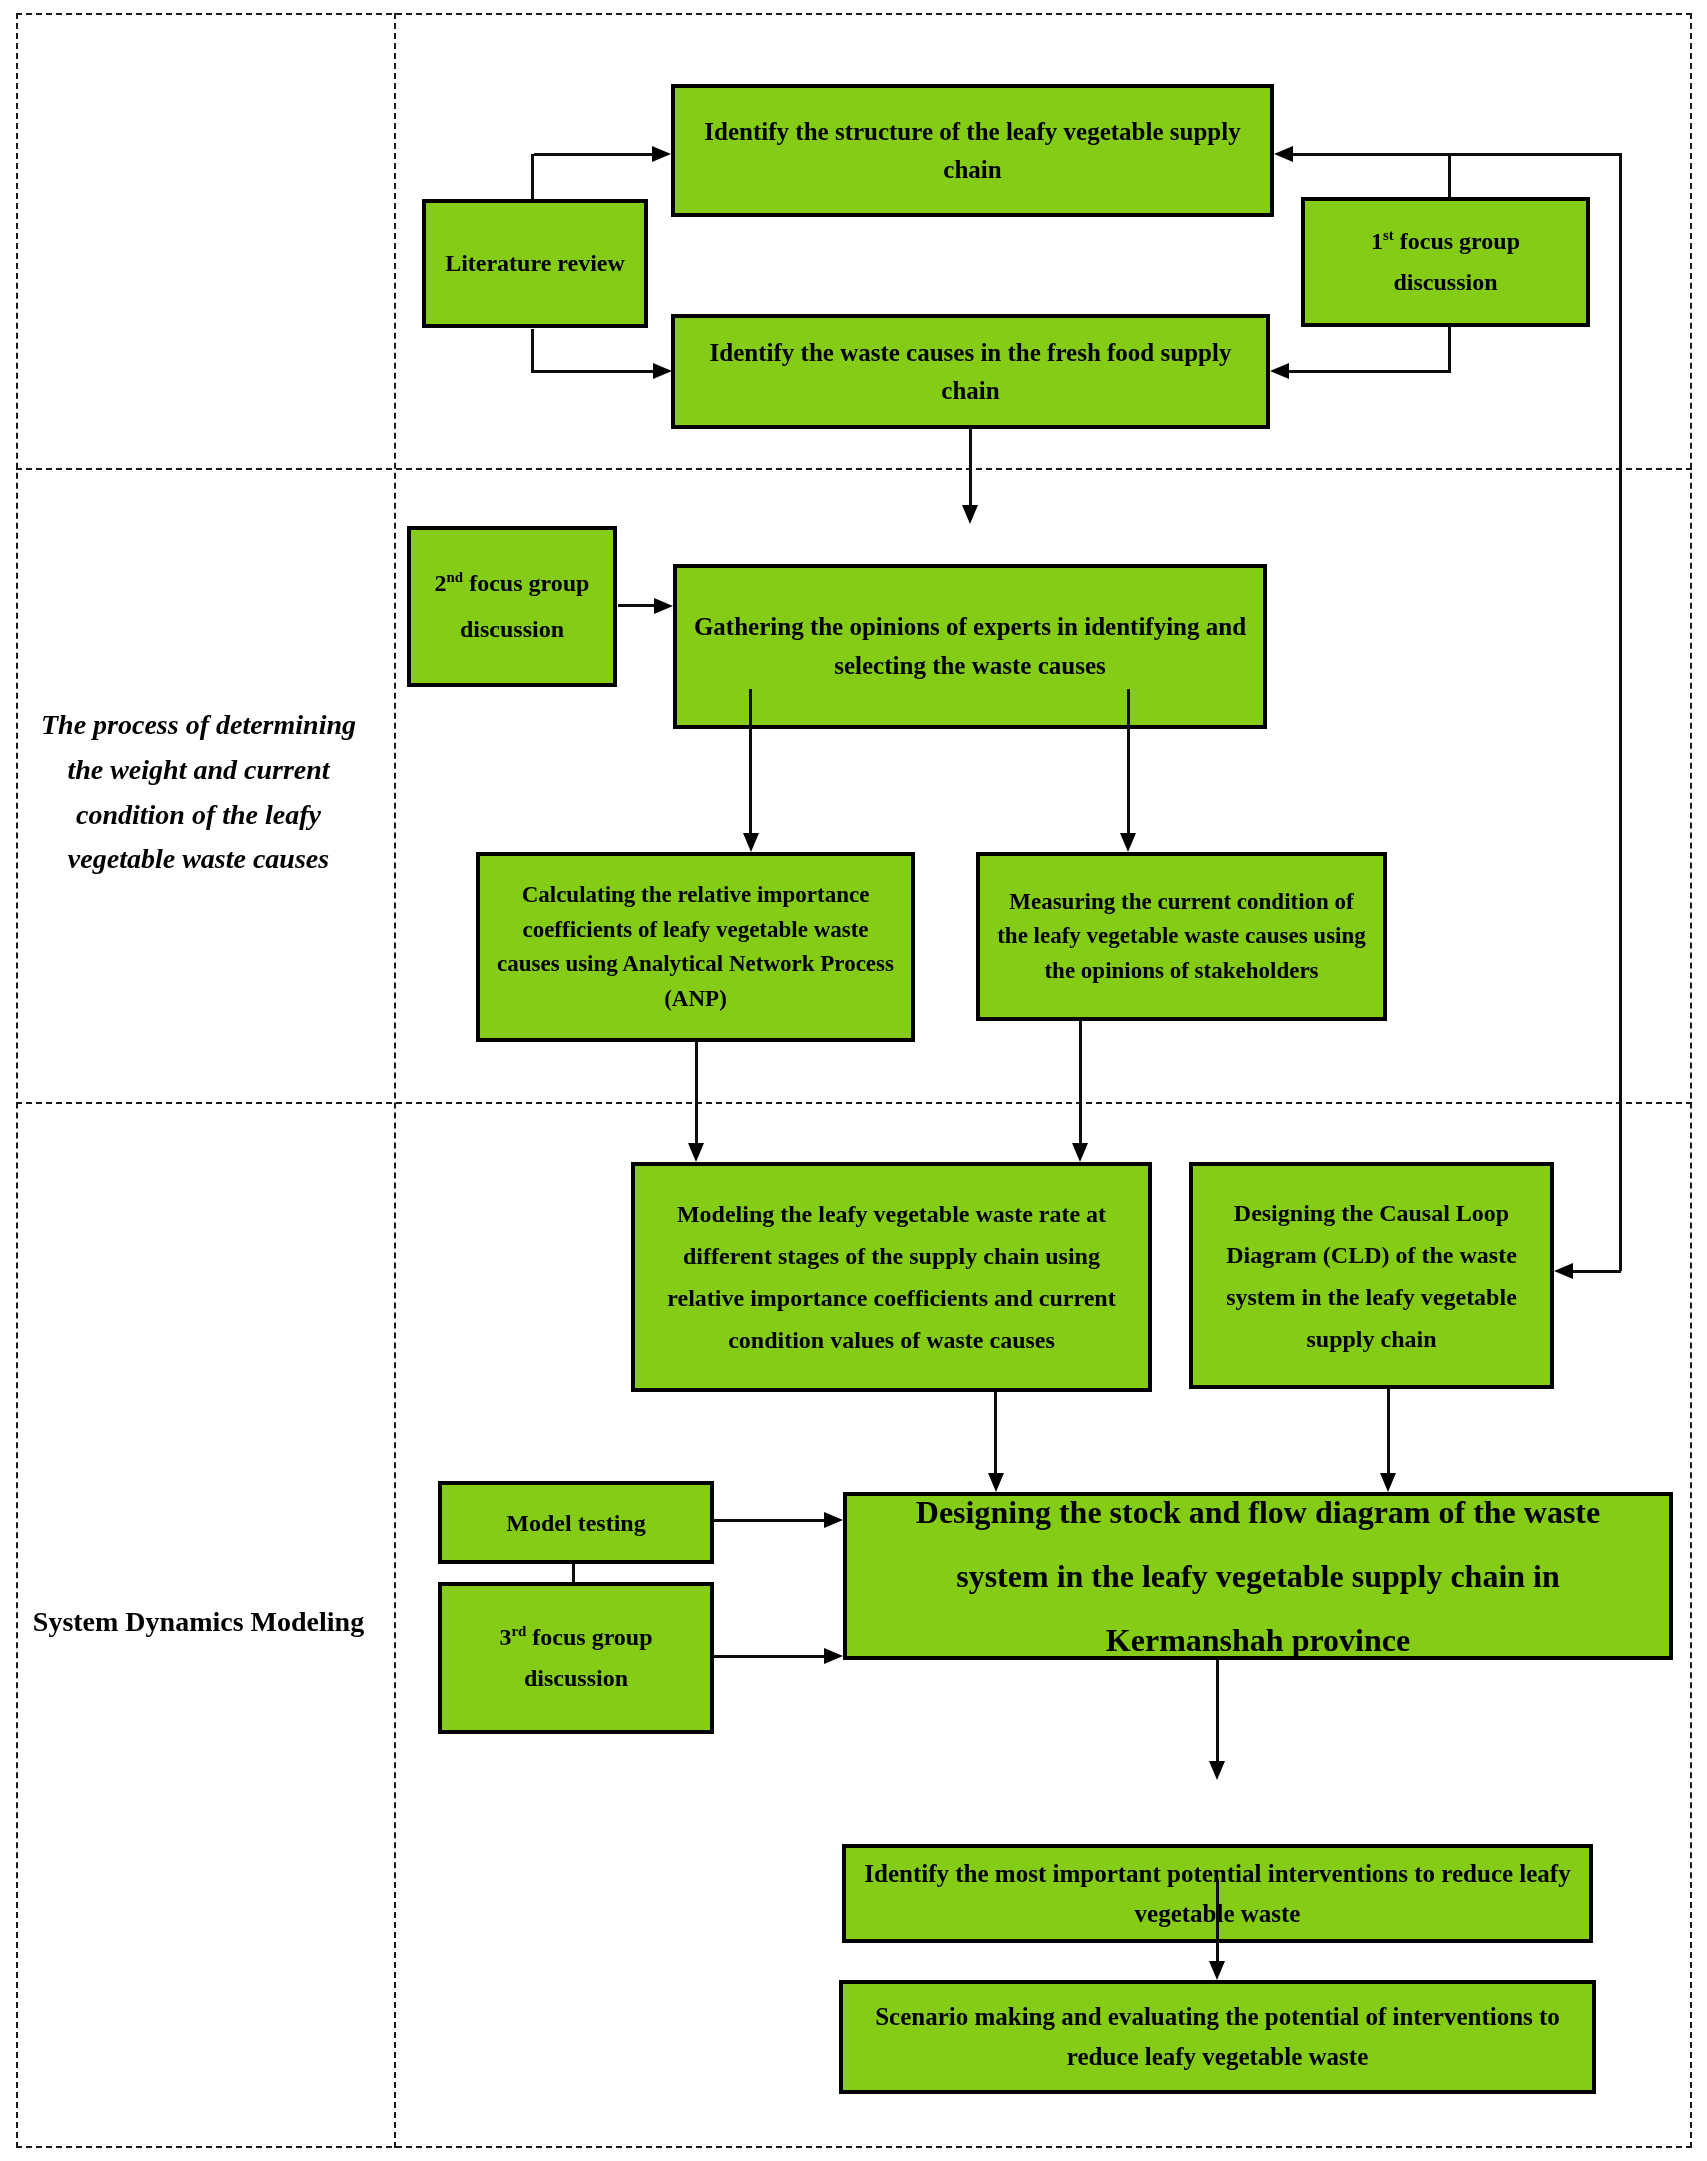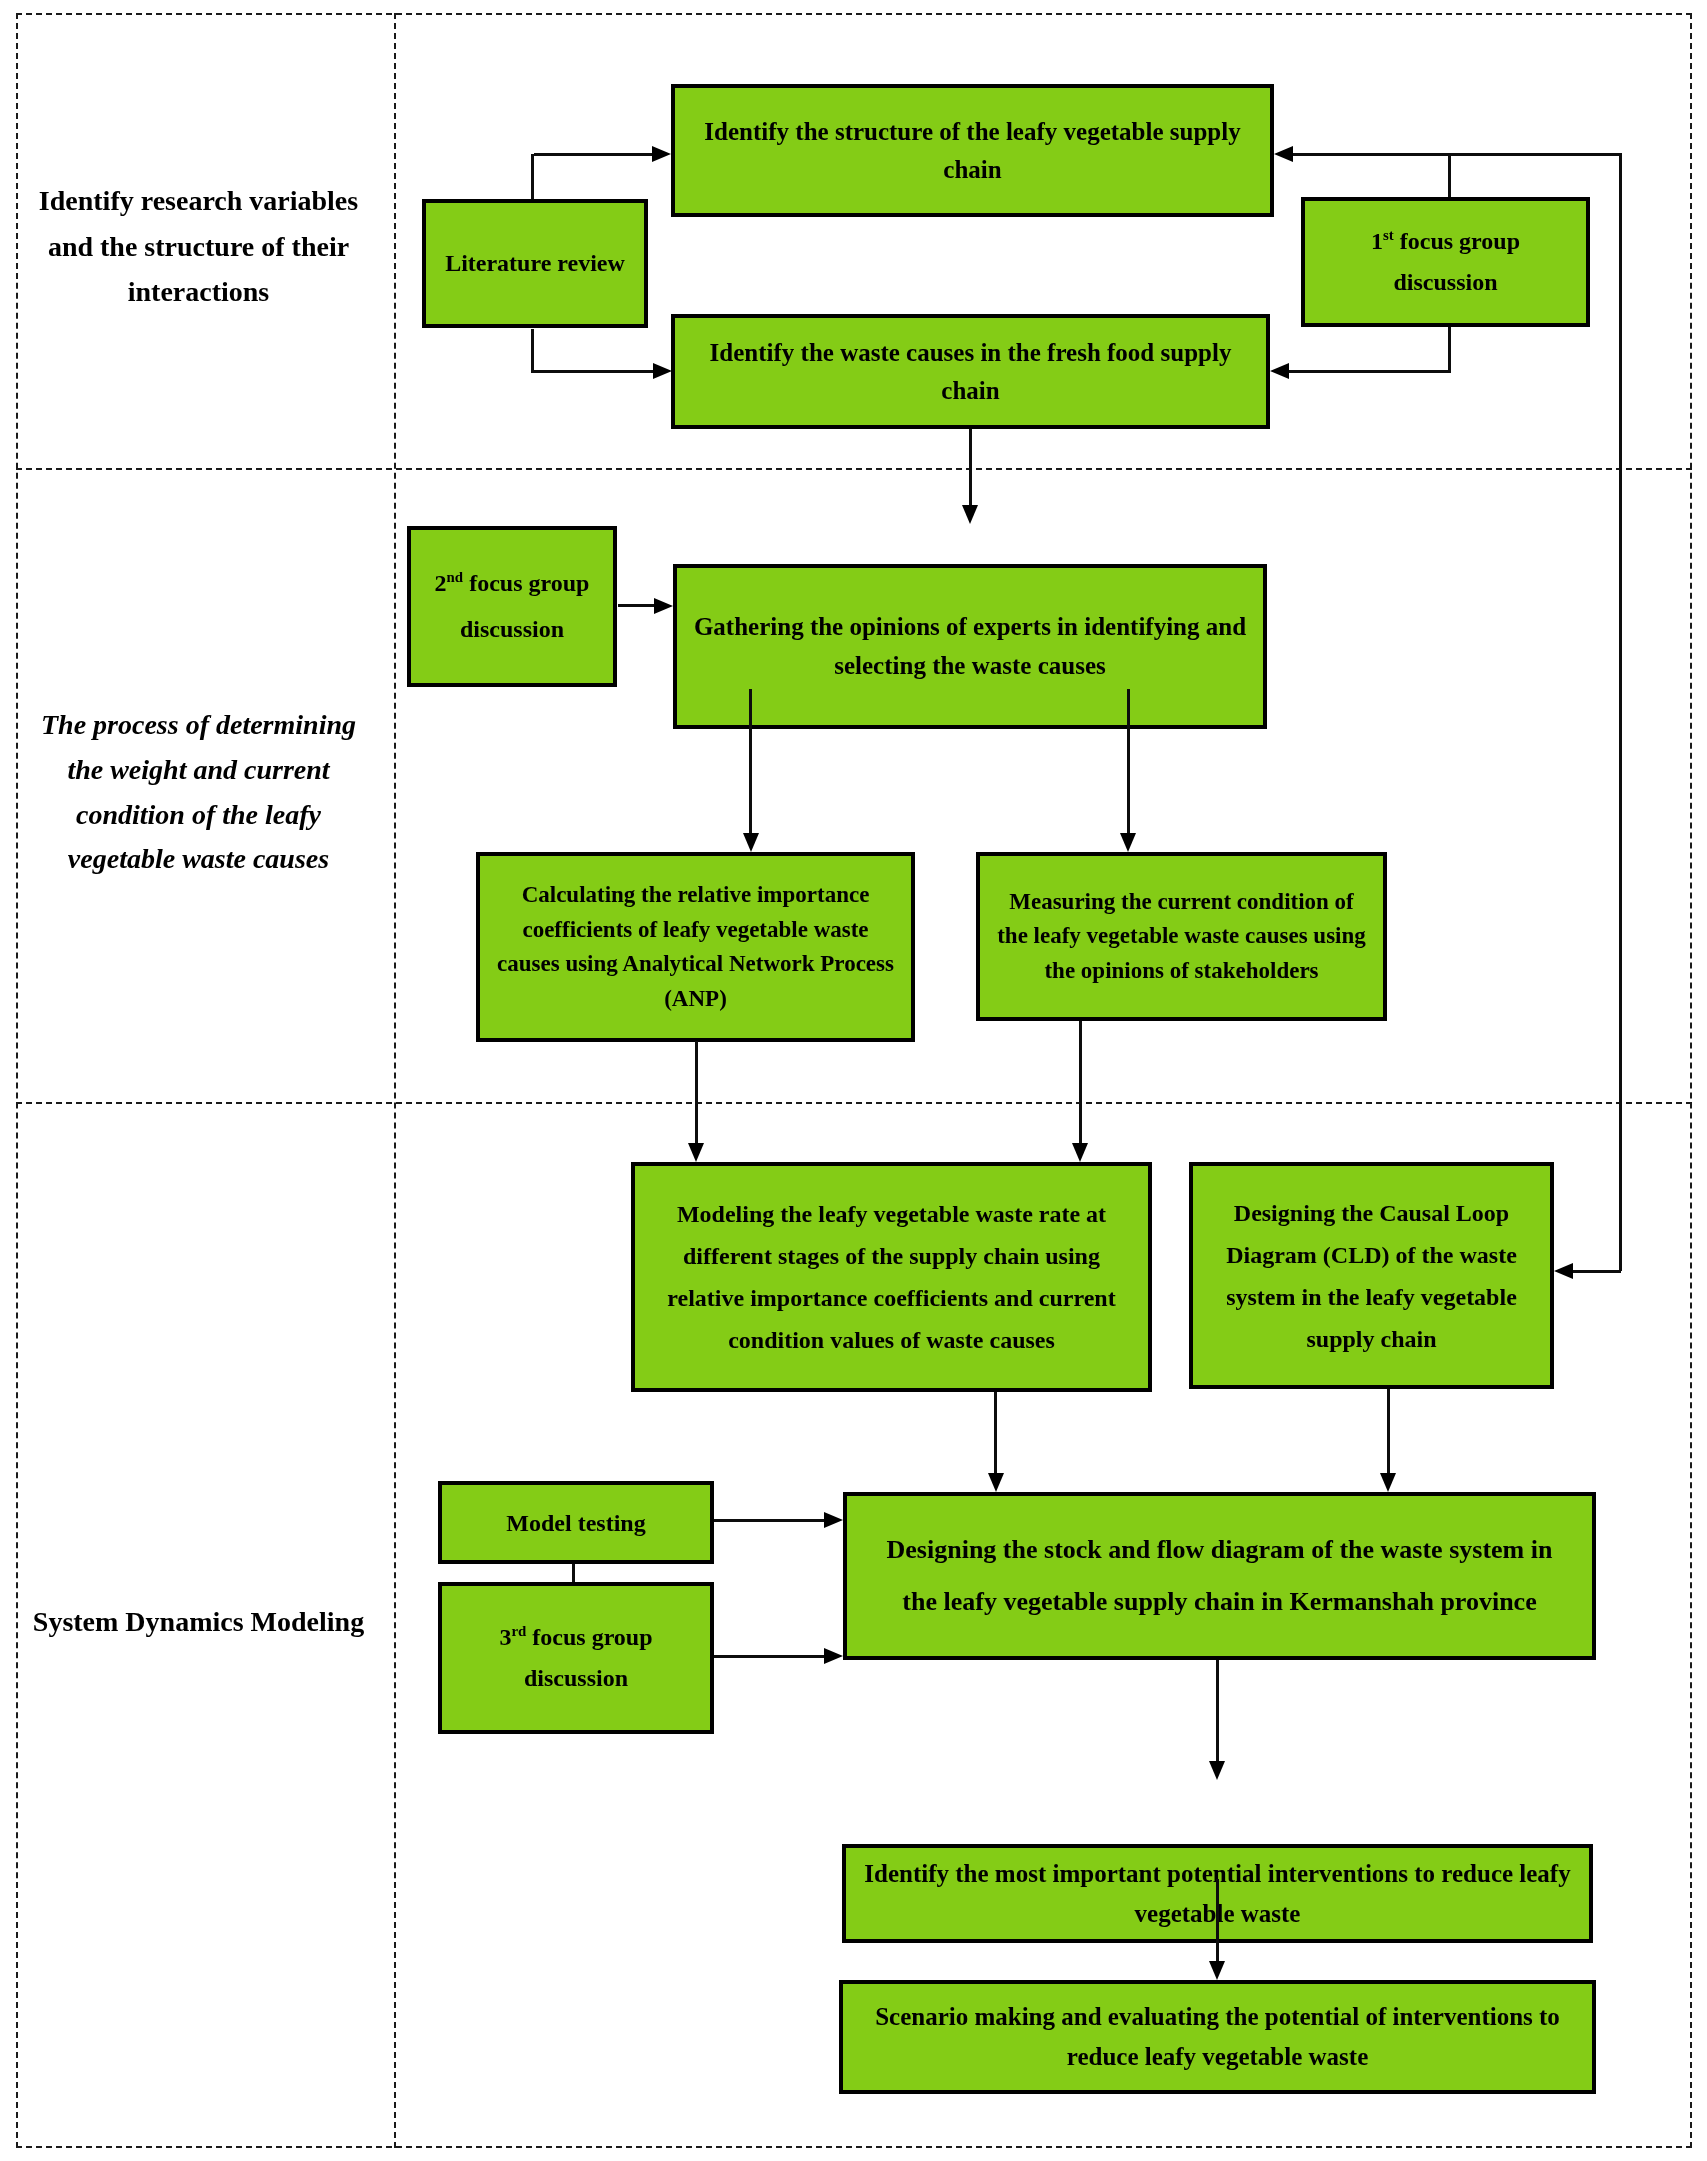--- a/index.html
+++ b/index.html
@@ -24,21 +24,20 @@
 </head>
 <body>
 
 <div class="canvas">
 
   <div class="dashed-outer"></div>
   <div class="v-sep"></div>
   <div class="h-div" style="top:468px;"></div>
   <div class="h-div" style="top:1102px;"></div>
 
-  <div class="side-label" style="top:147px;height:199px;font-size:28px;line-height:1.62;">Identify research variables and the structure of their interactions</div>
   <div class="side-label" style="top:654px;height:277px;font-size:28px;line-height:1.6;font-style:italic;">The process of determining the weight and current condition of the leafy vegetable waste causes</div>
   <div class="side-label" style="top:1575px;height:94px;font-size:28px;line-height:1.55;">System Dynamics Modeling</div>
 
   <div class="node" style="left:671px;top:84px;width:603px;height:133px;font-size:25px;">
     <span>Identify the structure of the leafy vegetable supply chain</span>
   </div>
   <div class="node" style="left:422px;top:199px;width:226px;height:129px;font-size:24px;line-height:1.8;">
     <span>Literature review</span>
   </div>
   <div class="node" style="left:1301px;top:197px;width:289px;height:130px;font-size:24px;line-height:1.7;">
@@ -66,21 +65,21 @@
   </div>
   <div class="node" style="left:1189px;top:1162px;width:365px;height:227px;font-size:24px;line-height:1.75;">
     <span>Designing the Causal Loop Diagram (CLD) of the waste system in the leafy vegetable supply chain</span>
   </div>
   <div class="node" style="left:438px;top:1481px;width:276px;height:83px;font-size:24px;">
     <span>Model testing</span>
   </div>
   <div class="node" style="left:438px;top:1582px;width:276px;height:152px;font-size:24px;line-height:1.7;">
     <span><span>3</span><sup>rd</sup><span> focus group discussion</span></span>
   </div>
-  <div class="node" style="left:843px;top:1492px;width:753px;height:168px;font-size:26px;line-height:2.0;padding:3.1px 21px;justify-content:center;">
+  <div class="node" style="left:843px;top:1492px;width:830px;height:168px;font-size:32px;line-height:2.0;padding:3.1px 21px;justify-content:center;">
     <span>Designing the stock and flow diagram of the waste system in the leafy vegetable supply chain in Kermanshah province</span>
   </div>
   <div class="node" style="left:842px;top:1844px;width:751px;height:99px;font-size:25px;line-height:1.6;">
     <span>Identify the most important potential interventions to reduce leafy vegetable waste</span>
   </div>
   <div class="node" style="left:839px;top:1980px;width:757px;height:114px;font-size:25px;line-height:1.6;">
     <span>Scenario making and evaluating the potential of interventions to reduce leafy vegetable waste</span>
   </div>
 
   <div class="ln" style="left:531px;top:154px;width:3.1px;height:45px;"></div>

